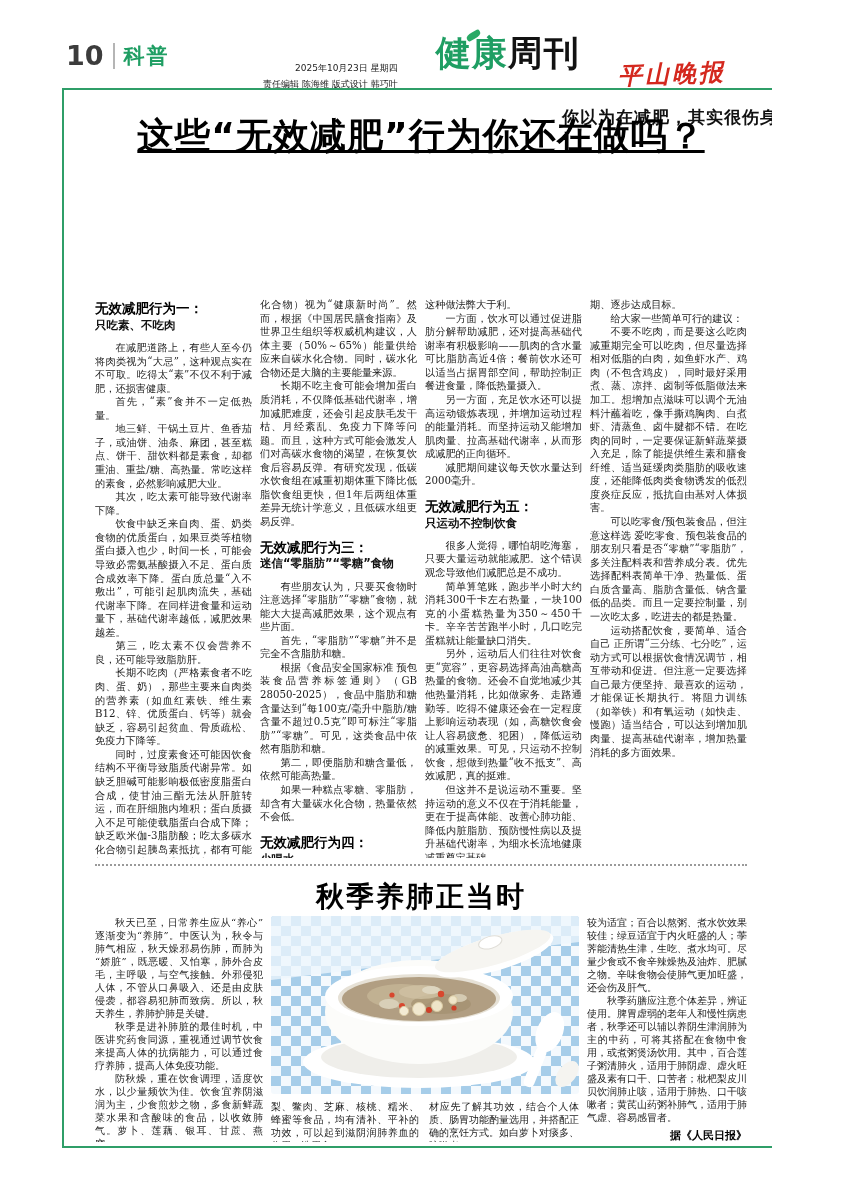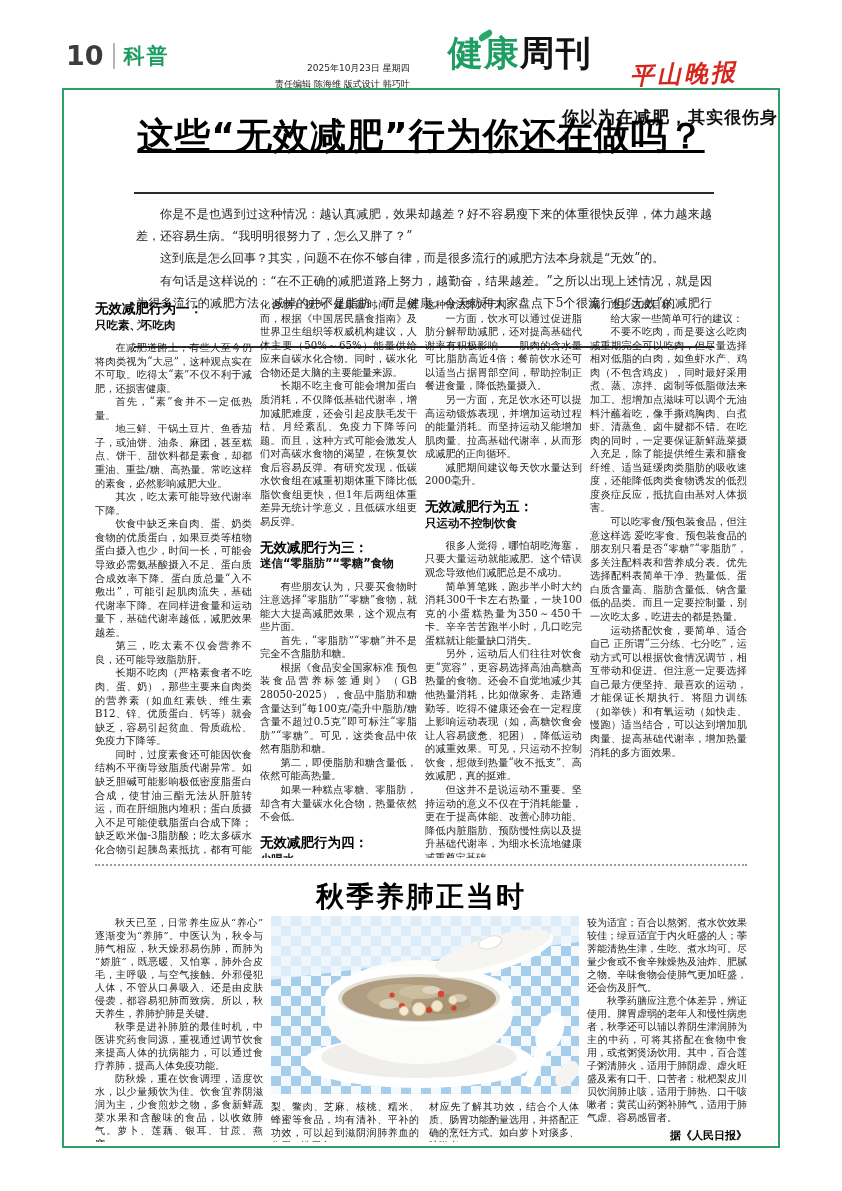--- a/index.html
+++ b/index.html
@@ -1,17 +1,17 @@
 <!DOCTYPE html>
 <html lang="zh"><head>
 <meta charset="utf-8">
 <style>
   html,body{margin:0;padding:0;background:#ffffff;}
   .page{position:relative;width:772px;height:1191px;background:#fff;overflow:hidden;
-        font-family:"DejaVu Serif","Liberation Serif",serif;color:#1a1a1a;padding-left:12px;}
+        font-family:"DejaVu Serif","Liberation Serif",serif;color:#1a1a1a;}
 
   
   .hdr-left{position:absolute;left:66px;top:40px;display:flex;align-items:center;gap:9px;}
   .pagenum{font-family:"DejaVu Sans","Liberation Sans",sans-serif;font-size:27px;font-weight:700;color:#3c3c3c;}
   .hdr-bar{width:2px;height:26px;background:#b5b5b5;}
   .section{font-family:"DejaVu Sans","Liberation Sans",sans-serif;font-size:21px;font-weight:900;color:#1f9e63;letter-spacing:2px;}
 
   .hdr-right{position:absolute;right:46px;top:36px;display:flex;align-items:flex-end;gap:10px;}
   .dateblock{text-align:right;font-family:"DejaVu Sans","Liberation Sans",sans-serif;
              font-size:9px;line-height:1.7;color:#222;padding-bottom:6px;white-space:nowrap;}
@@ -100,25 +100,20 @@
       </div>
     </div>
     <div class="brandlogo">平山晚报</div>
   </div>
 
   <div class="frame">
 
     <div class="kicker">你以为在减肥，其实很伤身</div>
     <div class="headline">这些“无效减肥”行为你还在做吗？</div>
 
-    <div class="lede">
-      <p>你是不是也遇到过这种情况：越认真减肥，效果却越差？好不容易瘦下来的体重很快反弹，体力越来越差，还容易生病。“我明明很努力了，怎么又胖了？”</p>
-      <p>这到底是怎么回事？其实，问题不在你不够自律，而是很多流行的减肥方法本身就是“无效”的。</p>
-      <p>有句话是这样说的：“在不正确的减肥道路上努力，越勤奋，结果越差。”之所以出现上述情况，就是因为很多流行的减肥方法，减掉的并不是脂肪，而是健康。今天就和大家盘点下5个很流行但“无效”的减肥行为。</p>
-    </div>
 
     <div class="cols">
       <div class="col">
           <div class="subhead">
             <div class="sh1">无效减肥行为一：</div>
             <div class="sh2">只吃素、不吃肉</div>
           </div>
           <p class="para">在减肥道路上，有些人至今仍将肉类视为“大忌”，这种观点实在不可取。吃得太“素”不仅不利于减肥，还损害健康。</p>
           <p class="para">首先，“素”食并不一定低热量。</p>
           <p class="para">地三鲜、干锅土豆片、鱼香茄子，或油饼、油条、麻团，甚至糕点、饼干、甜饮料都是素食，却都重油、重盐/糖、高热量。常吃这样的素食，必然影响减肥大业。</p>

